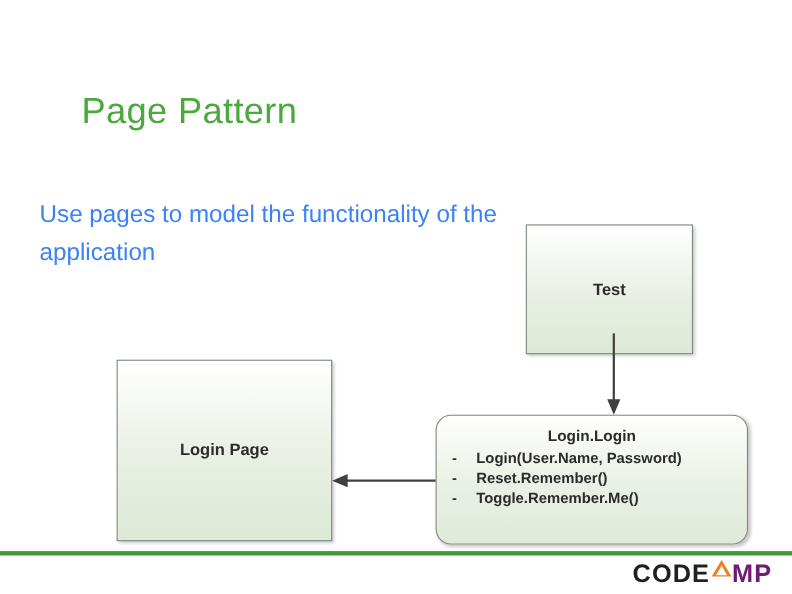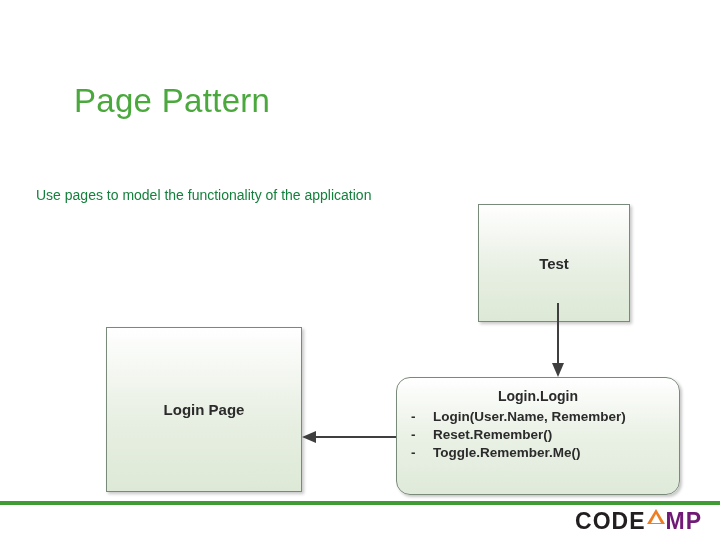--- a/index.html
+++ b/index.html
@@ -31,23 +31,23 @@
     letter-spacing: 0.3px;
     font-weight: 400;
   }
 
   
   .body-text {
     position: absolute;
     left: 36px;
     top: 178px;
     width: 430px;
-    font-size: 14px;
+    font-size: 22px;
     line-height: 34px;
-    color: #15803d;
+    color: #3b82f6;
     font-family: "Liberation Sans", sans-serif;
     font-weight: 400;
   }
 
   
   .diagram {
     position: absolute;
     left: 0;
     top: 0;
     width: 720px;
@@ -192,21 +192,21 @@
 
     <div class="box box-loginpage-left">
       <span>Login Page</span>
     </div>
 
     <div class="rounded-box">
       <div class="rb-title">Login.Login</div>
       <ul class="rb-list">
         <li>
           <span class="rb-dash">-</span>
-          <span>Login(User.Name, Remember)</span>
+          <span>Login(User.Name, Password)</span>
         </li>
         <li>
           <span class="rb-dash">-</span>
           <span>Reset.Remember()</span>
         </li>
         <li>
           <span class="rb-dash">-</span>
           <span>Toggle.Remember.Me()</span>
         </li>
       </ul>

